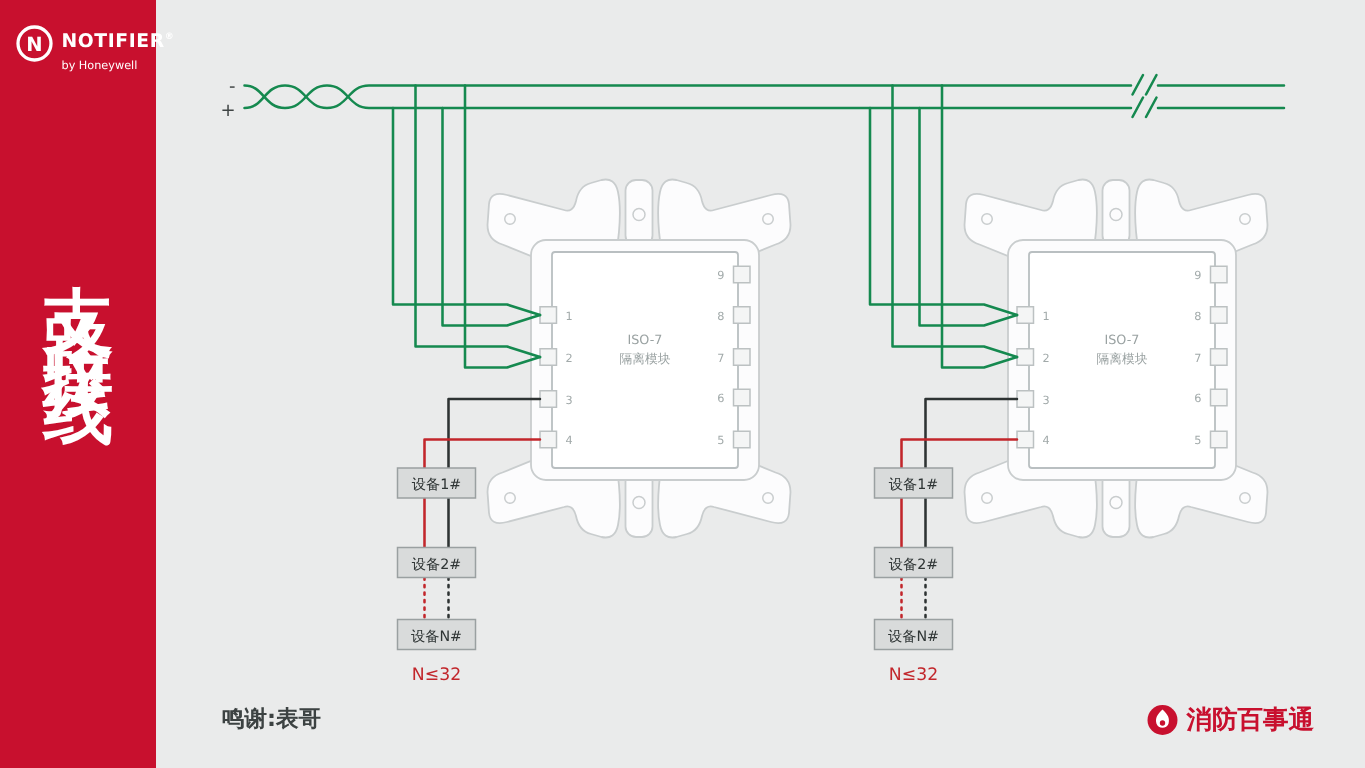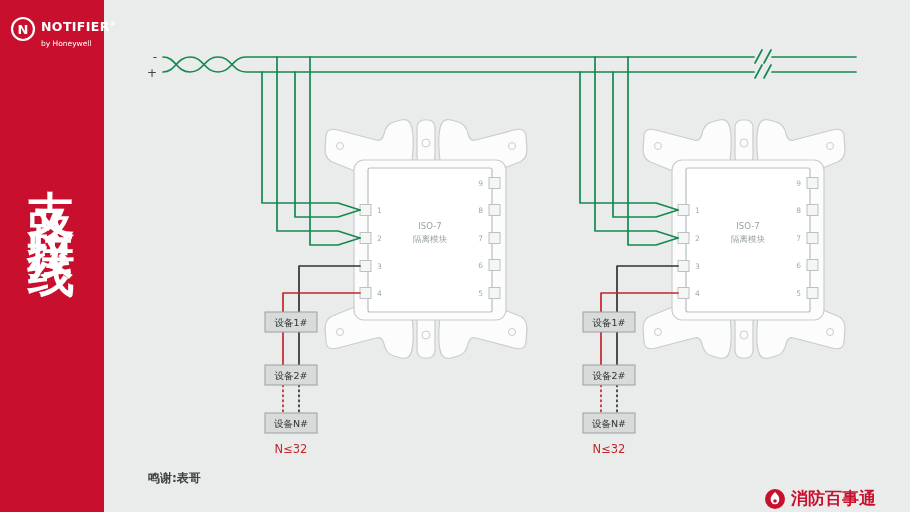--- a/index.html
+++ b/index.html
@@ -36,24 +36,24 @@
   .brand-name sup{font-size:6px;}
   .brand-sub{font-size:7.5px;margin-top:5px;}
   .v-title{
     position:absolute;top:152px;left:50%;transform:translateX(-50%);
     writing-mode:vertical-rl;text-orientation:upright;
     font-size:47px;font-weight:900;color:#fff;letter-spacing:20px;line-height:1;
     white-space:nowrap;
   }
 
   
-  .credit{position:absolute;left:148px;top:470px;font-size:12px;font-weight:600;color:#3c4242;z-index:6;}
+  .credit{position:absolute;left:148px;top:470px;font-size:15px;font-weight:600;color:#3c4242;z-index:6;}
   .footer-brand{
     position:absolute;right:34px;top:468px;display:flex;align-items:flex-end;gap:5px;
-    color:#C8102E;font-weight:bold;font-size:17px;z-index:6;margin-top:19px;
+    color:#C8102E;font-weight:bold;font-size:17px;z-index:6;
   }
 </style>
 </head>
 <body>
 
 <div class="stage">
 
   <svg class="diagram" width="910" height="512" viewBox="0 0 910 512">
     <defs>
       <g id="wing">

